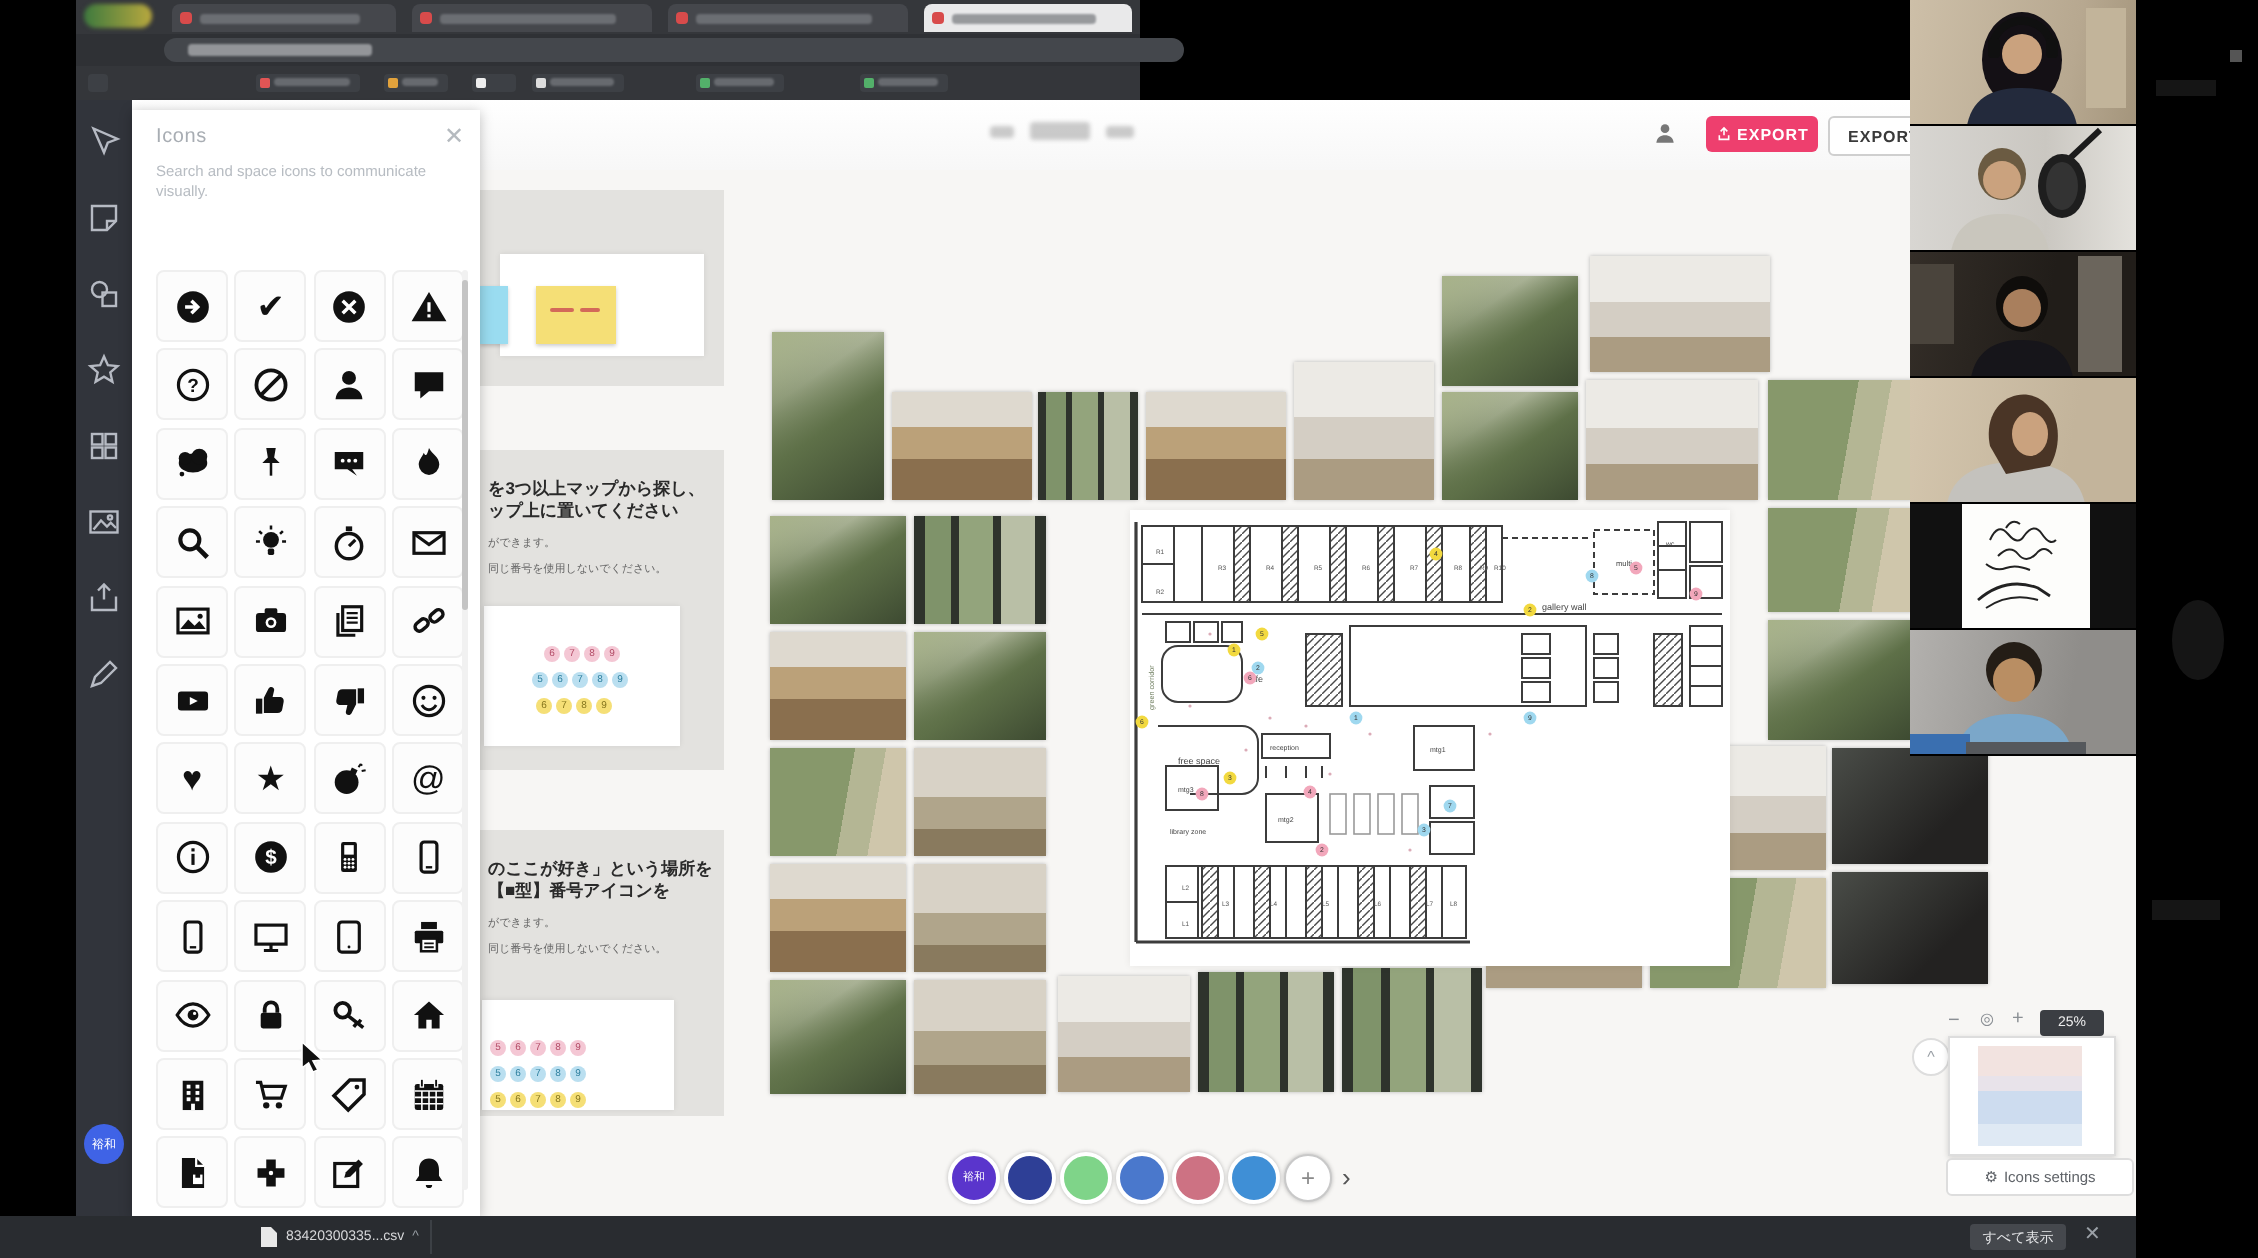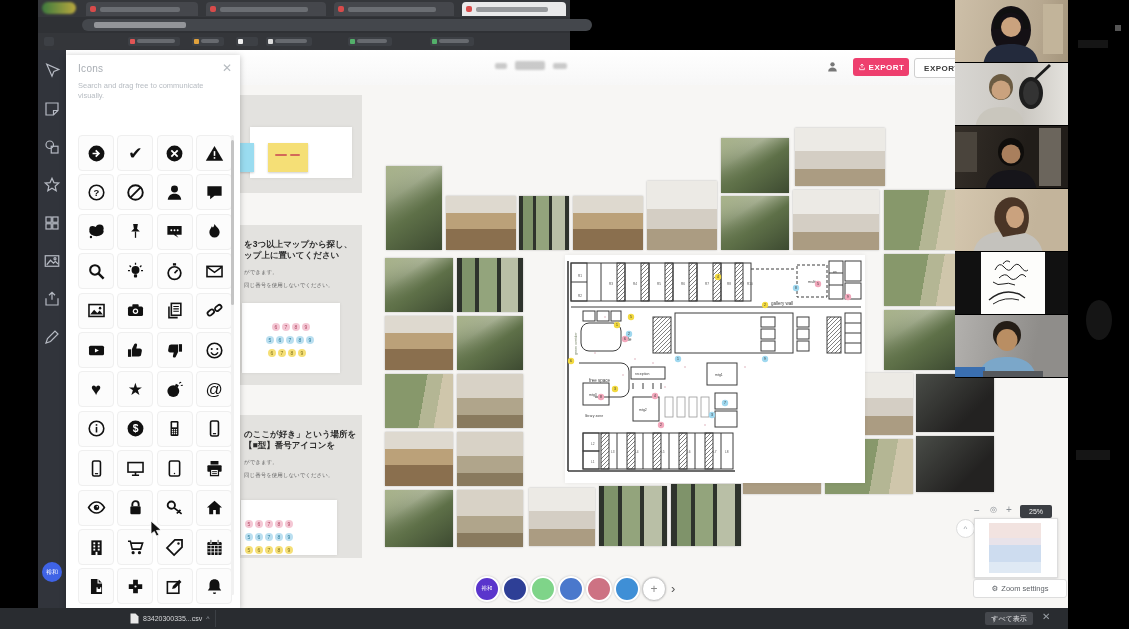--- a/index.html
+++ b/index.html
@@ -743,29 +743,29 @@
       <span class="zbtn" style="left:18px;top:2px">−</span>
       <span class="zbtn" style="left:34px;top:2px;font-size:8px">◎</span>
       <span class="zbtn" style="left:50px;top:1px">+</span>
       <div id="zoom-pct">25%</div>
       <div id="side-circle">^</div>
       <div id="minimap">
           <div class="mm"></div>
         </div>
       <div id="zoom-settings">
         <span>⚙</span>
-        <span>Zoom settings</span>
+        <span>Icons settings</span>
       </div>
     </div>
   </div>
 
   <div id="icons-panel" class="abs zIII">
     <div id="panel-title" class="abs">Icons</div>
     <div id="panel-close" class="abs">✕</div>
-    <div id="panel-desc" class="abs">Search and drag free to communicate visually.</div>
+    <div id="panel-desc" class="abs">Search and space icons to communicate visually.</div>
     <div id="icon-grid" class="abs">
         <div class="tile" style="left: 12px; top: 0px;">
           <svg viewBox="0 0 24 24">
             <use href="#s-arrowc"></use>
           </svg>
         </div>
         <div class="tile" style="left: 51.4px; top: 0px;">
           <span class="glyph">✔</span>
         </div>
         <div class="tile" style="left: 90.8px; top: 0px;">

